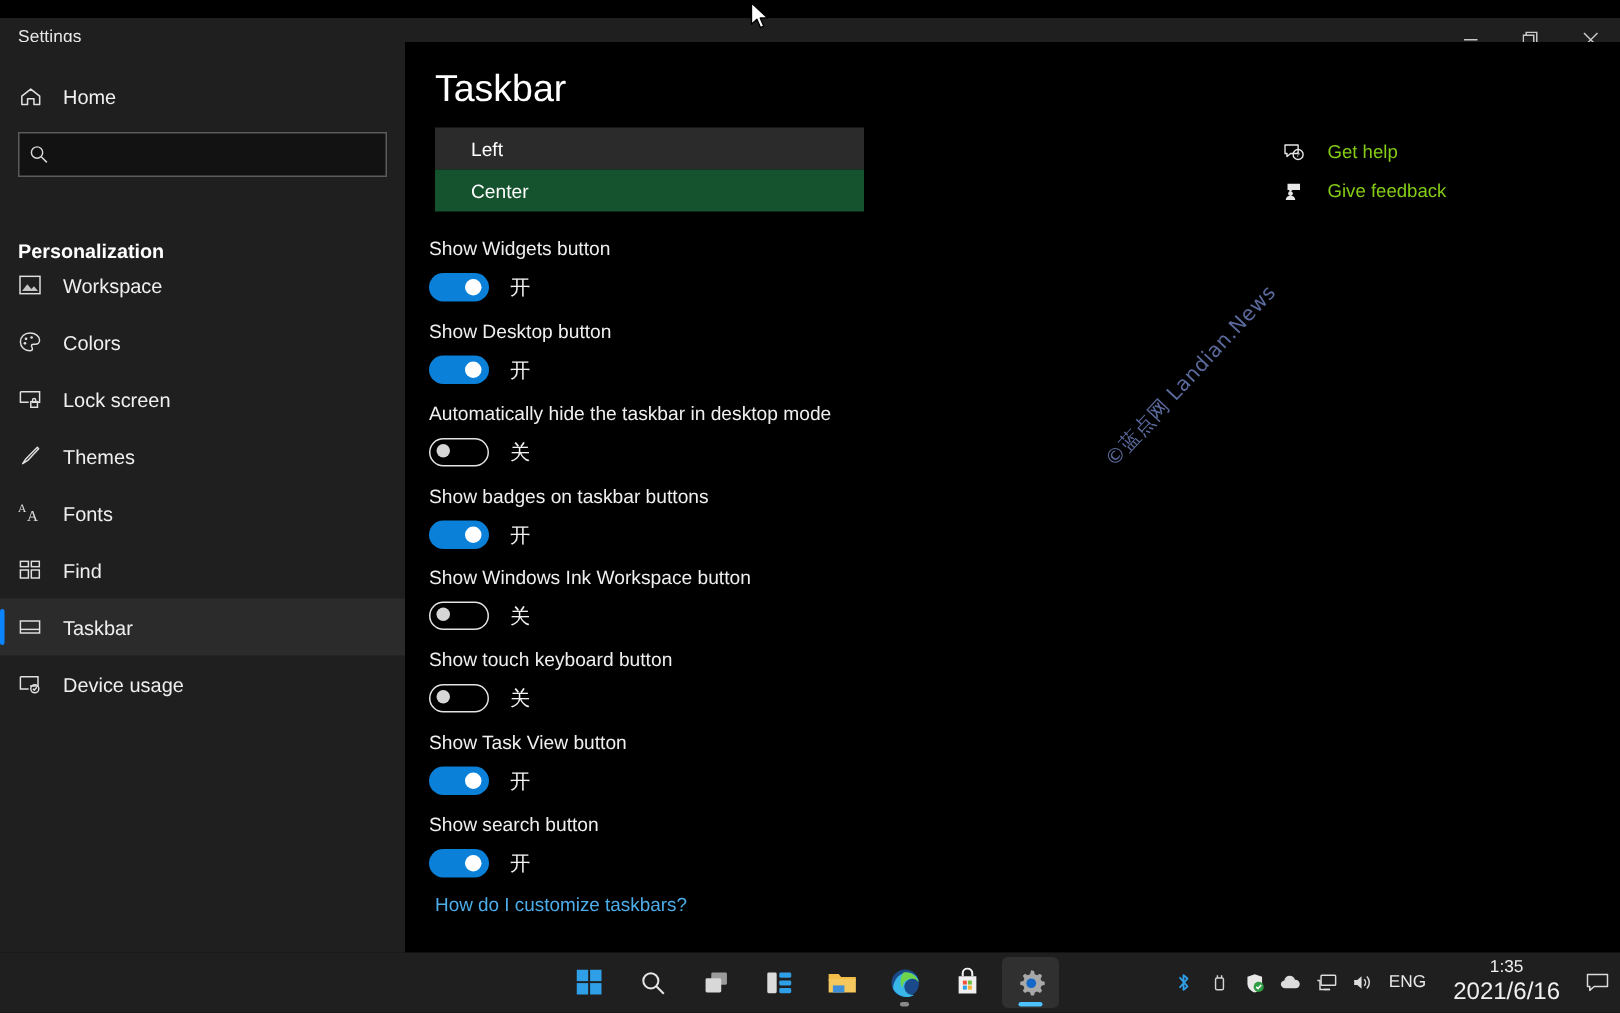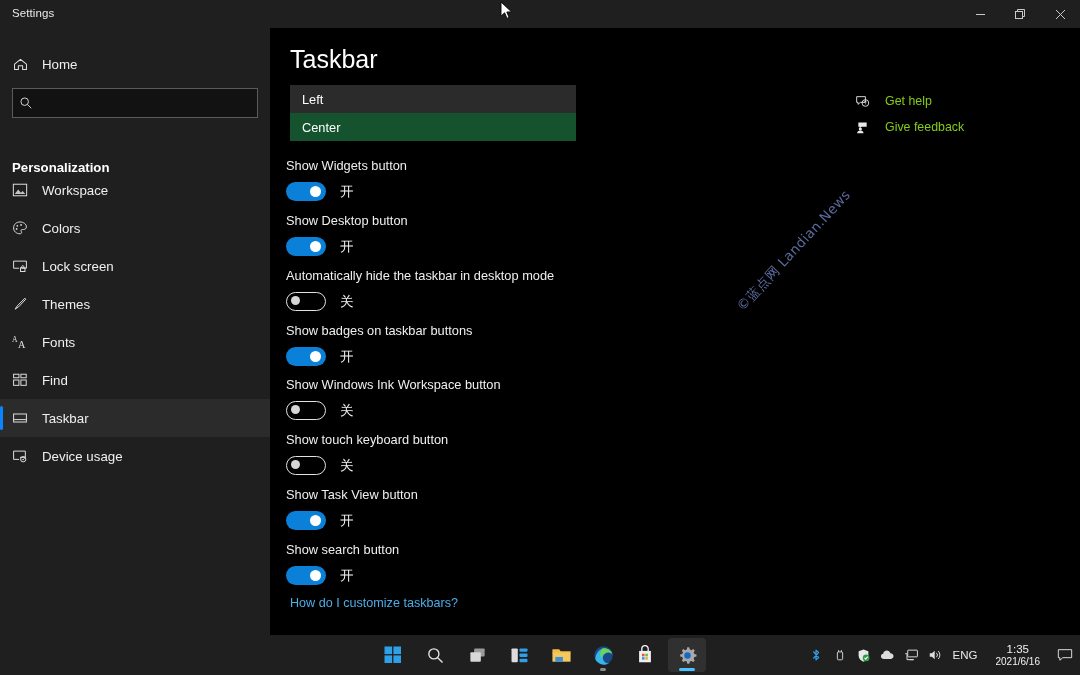--- a/index.html
+++ b/index.html
@@ -10,21 +10,21 @@
     overflow: hidden;
   }
   #screen { position: relative; width: 1080px; height: 675px; background: #1f1f1f; }
 
   
   #settings-window {
     position: absolute; left: 0; top: 0; width: 1080px; height: 635px;
     background: #000000;
   }
   .titlebar {
-    position: absolute; left: 0; top: 0; width: 1080px; height: 28px;
+    position: absolute; left: 0; top: 12px; width: 1080px; height: 28px;
     background: #1f1f1f;
   }
   .titlebar-caption {
     position: absolute; left: 12px; top: 7px;
     font-size: 11.5px; color: #e8e8e8; letter-spacing: .1px;
   }
   .wincontrols { position: absolute; right: 0; top: 0; height: 28px; display: flex; }
   .wc-btn {
     width: 40px; height: 28px; display: flex; align-items: center; justify-content: center;
     color: #c9c9c9;
@@ -74,21 +74,21 @@
   }
   #page-title {
     position: absolute; left: 20px; top: 17px;
     font-size: 25px; color: #ffffff; font-weight: normal;
   }
   
   #alignment-flyout {
     position: absolute; left: 20px; top: 57px; width: 286px;
     box-shadow: 0 2px 6px rgba(0,0,0,.7);
   }
-  .opt { height: 28px; display: flex; align-items: center; padding-left: 12px;
+  .opt { height: 28px; display: flex; align-items: center; padding-left: 24px;
          font-size: 12.8px; color: #ffffff; }
   .opt.unselected { background: #2b2b2b; }
   .opt.selected { background: #14532d; }
 
   
   .setting { position: absolute; left: 16px; text-align: right; }
   .setting .s-label { font-size: 12.8px; color: #efefef; white-space: nowrap; }
   .s-toggle-row { display: flex; align-items: center; margin-top: 9px; }
   .tgl {
     position: relative; width: 40px; height: 19px; border-radius: 10px;
@@ -144,21 +144,21 @@
     position: absolute; right: 0; top: 0; height: 40px;
     display: flex; align-items: center; gap: 2px; padding-right: 0;
   }
   .tray-ico { width: 22px; height: 40px; display: flex; align-items: center; justify-content: center; }
   #lang { font-size: 11.5px; color: #e9e9e9; padding: 0 8px 0 4px; }
   #clock {
     display: flex; flex-direction: column; align-items: center; justify-content: center;
     line-height: 1.25; padding: 0 8px; color: #f0f0f0;
   }
   #clock .t { font-size: 11.5px; }
-  #clock .d { font-size: 10px; }
+  #clock .d { font-size: 16px; }
   #notif { width: 30px; height: 40px; display: flex; align-items: center; justify-content: center; }
 
   
   #cursor { position: absolute; left: 500px; top: 1px; pointer-events: none; }
 </style>
 </head>
 <body>
 
 <div id="screen">
 

